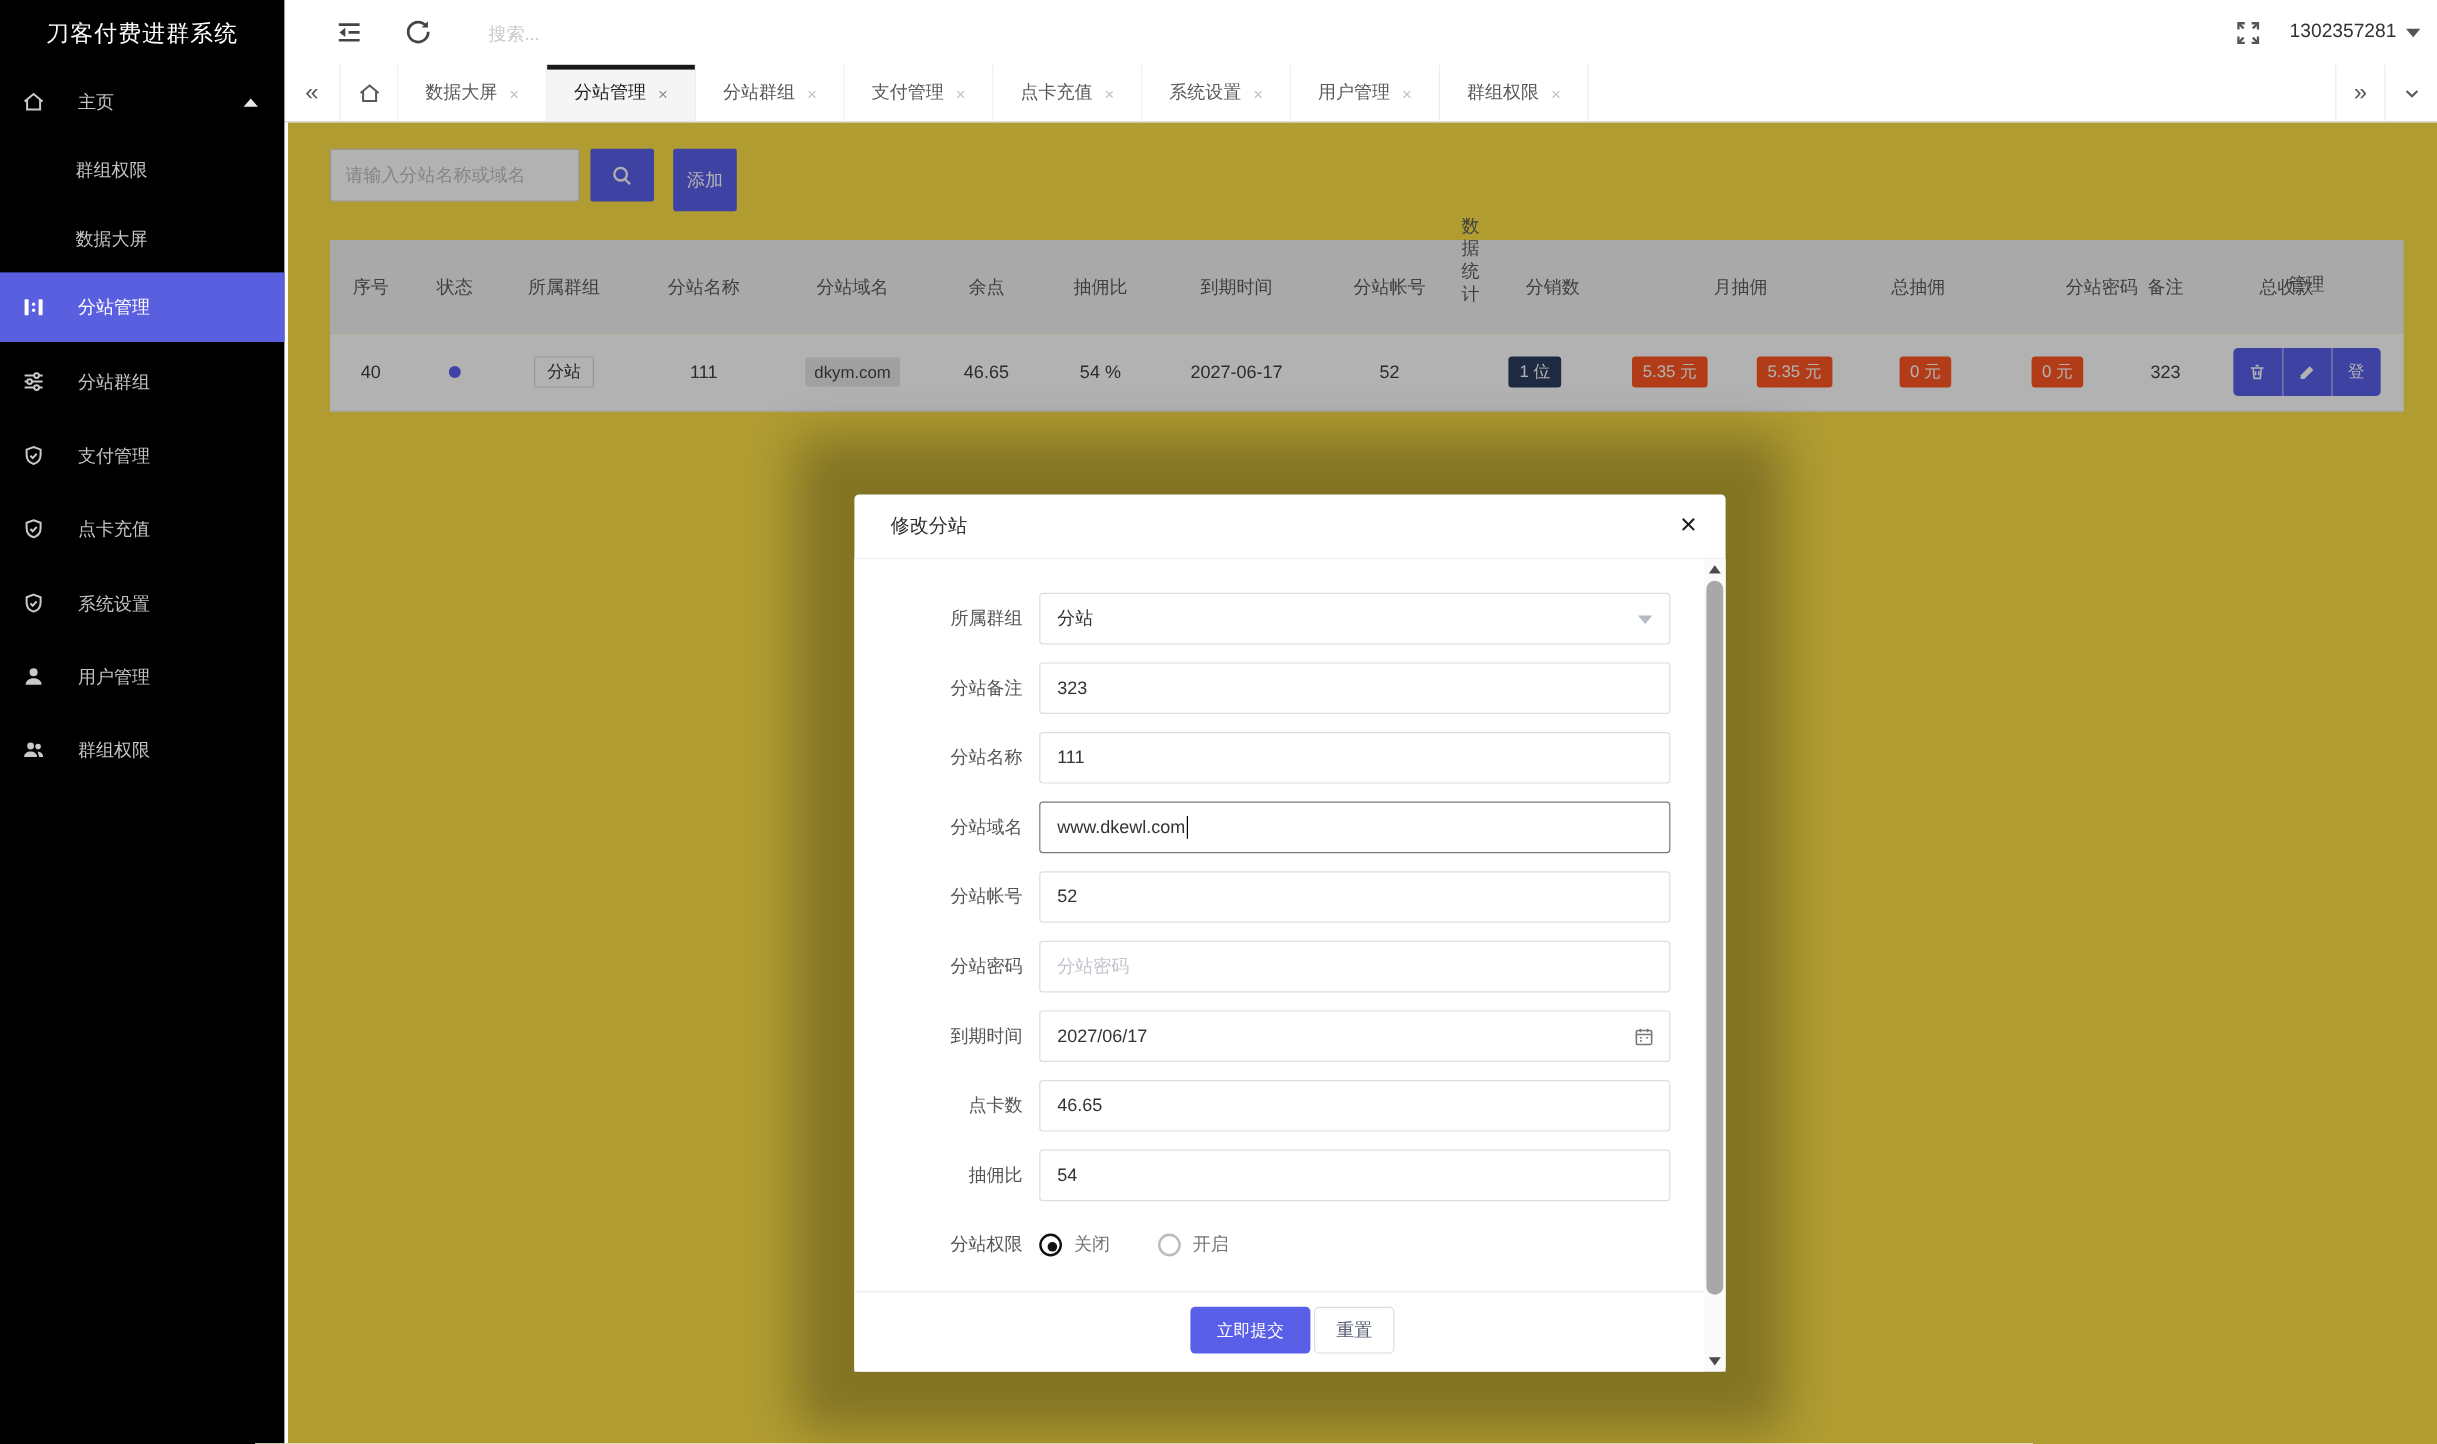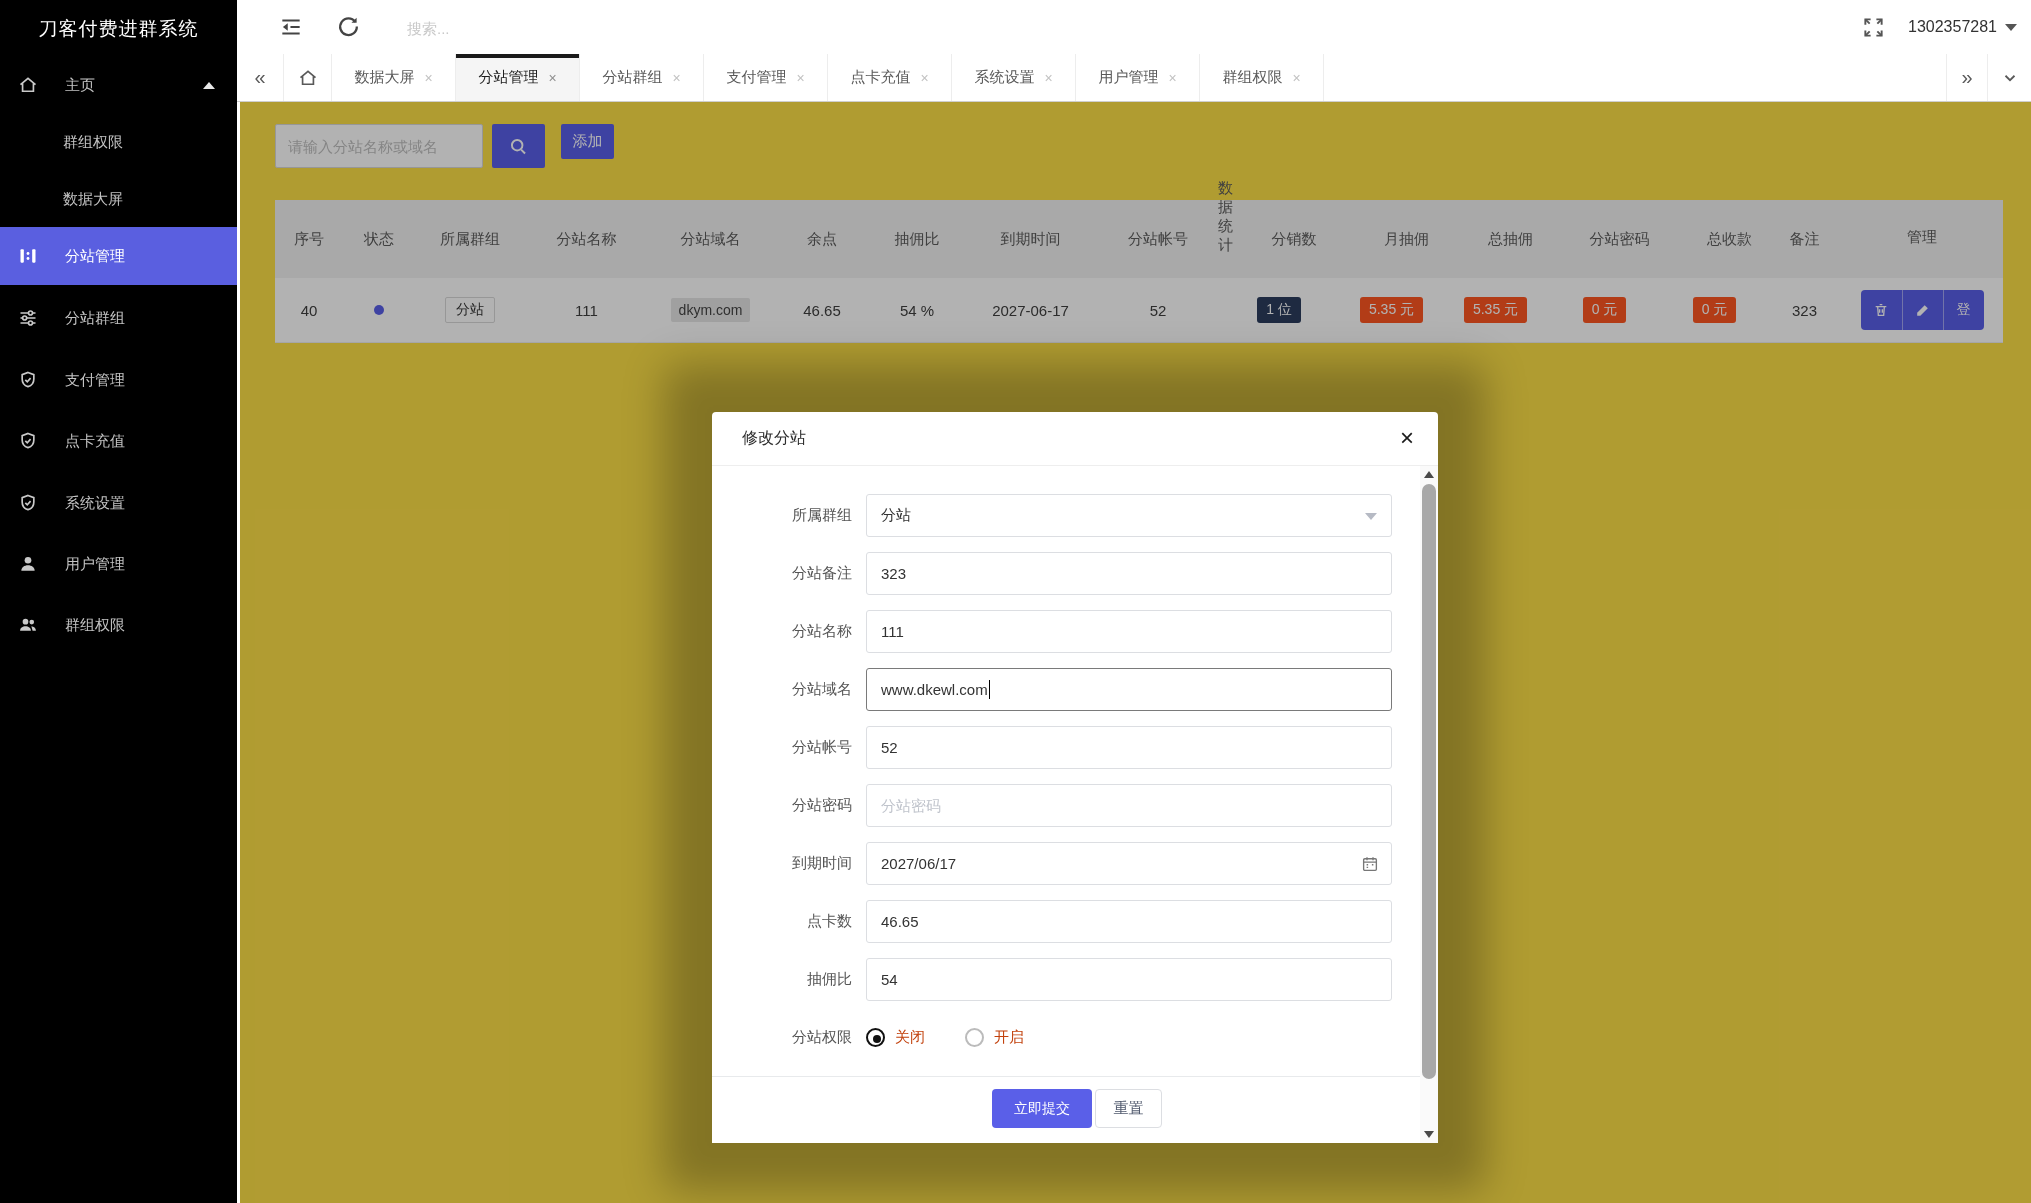--- a/index.html
+++ b/index.html
@@ -37,29 +37,29 @@
   .tab.active::before{content:"";position:absolute;left:0;top:0;width:100%;height:4px;background:#1a1a1a;}
   .tab-spacer{flex:1;}
   .tab-right{width:40px;height:47px;display:flex;align-items:center;justify-content:center;border-left:1px solid #ededed;color:#595959;font-size:20px;cursor:pointer;flex:0 0 auto;}
 
   
   .content{position:absolute;left:240px;top:101px;width:1794px;height:1102px;background:#fde047;z-index:1;}
   .toolbar-input{position:absolute;left:35px;top:23px;width:208px;height:44px;box-sizing:border-box;border:1px solid #d9d9d9;border-radius:2px;background:#fff;padding:0 12px;font-size:15px;color:#444;outline:none;}
   .toolbar-input::placeholder{color:#bfbfbf;}
   .btn-accent{background:#5a5fe8;border:none;border-radius:2px;color:#fff;cursor:pointer;}
   .search-btn{position:absolute;left:252px;top:23px;width:53px;height:44px;display:flex;align-items:center;justify-content:center;}
-  .add-btn{position:absolute;left:321px;top:23px;width:53px;height:35px;font-size:15px;}
+  .add-btn{position:absolute;left:321px;top:23px;width:53px;height:52px;font-size:15px;}
 
   
   .dtable{position:absolute;left:35px;top:99px;width:1728px;}
   .thead{display:flex;height:78px;background:#f2f2f2;color:#5c5c5c;font-size:15px;}
   .hcol{display:flex;align-items:center;justify-content:center;}
   .hgroup{display:flex;flex-direction:row;}
   .hgroup .gtitle{height:34px;display:flex;align-items:center;justify-content:center;}
-  .hgroup .gcols{flex:1;display:flex;}
+  .hgroup .gcols{flex:1;display:flex;gap:44px;}
   .hgroup .gcols .hcol{height:100%;}
   .trow{display:flex;height:64px;background:#fff;border-bottom:1px solid #eee;color:#404040;font-size:15px;align-items:center;}
   .tcell{display:flex;align-items:center;justify-content:center;}
   .status-dot{width:10px;height:10px;border-radius:50%;background:#5a5fe8;}
   .tag-outline{border:1px solid #d9d9d9;border-radius:2px;padding:3px 10px;font-size:14px;color:#333;background:#fff;}
   .chip{background:#e6e6e6;border-radius:2px;padding:4px 8px;font-size:14px;color:#444;}
   .badge{border-radius:3px;padding:4px 9px;font-size:14px;color:#fff;}
   .badge.dark{background:#2b3d5e;}
   .badge.red{background:#ff5722;}
   .actions{display:flex;border-radius:4px;overflow:hidden;}
@@ -80,21 +80,21 @@
   .flabel{width:126px;margin-right:14px;text-align:right;font-size:15px;color:#555;flex:0 0 auto;}
   .finput{position:relative;width:526px;height:43px;box-sizing:border-box;border:1px solid #dcdee2;border-radius:3px;background:#fff;
           padding:0 14px;font-size:15px;color:#333;outline:none;display:flex;align-items:center;}
   input.finput{display:block;line-height:41px;}
   input.finput::placeholder{color:#c0c4cc;}
   .finput.focused{border-color:#7a7a7a;}
   .text-caret{display:inline-block;width:1px;height:19px;background:#000;margin-left:1px;}
   .sel-caret{position:absolute;right:14px;top:18px;width:0;height:0;border-left:6px solid transparent;border-right:6px solid transparent;border-top:7px solid #b6bac4;}
   .cal-icon{position:absolute;right:12px;top:12px;}
   .radio-group{display:flex;align-items:center;gap:40px;}
-  .radio-opt{display:flex;align-items:center;gap:10px;font-size:15px;color:#c2410c;cursor:pointer;}
+  .radio-opt{display:flex;align-items:center;gap:10px;font-size:15px;color:#737373;cursor:pointer;}
   .radio{width:19px;height:19px;border-radius:50%;box-sizing:border-box;position:relative;background:#fff;}
   .radio.on{border:2px solid #111;}
   .radio.on::after{content:"";position:absolute;left:4.5px;top:4.5px;width:8px;height:8px;border-radius:50%;background:#111;}
   .radio.off{border:2px solid #bbb;}
   .modal-footer{position:absolute;left:0;bottom:0;width:708px;height:66px;border-top:1px solid #e8eaec;background:#fff;}
   .submit-btn{position:absolute;left:280px;top:12px;width:100px;height:39px;border-radius:4px;font-size:14px;}
   .reset-btn{position:absolute;left:383px;top:12px;width:67px;height:39px;border-radius:4px;background:#fff;border:1px solid #dcdee2;color:#515a6e;font-size:15px;cursor:pointer;}
   
   .mscroll{position:absolute;right:0;top:54px;width:18px;height:677px;background:#fafafa;}
   .mscroll .arr{position:absolute;left:0;width:18px;height:17px;display:flex;align-items:center;justify-content:center;}

